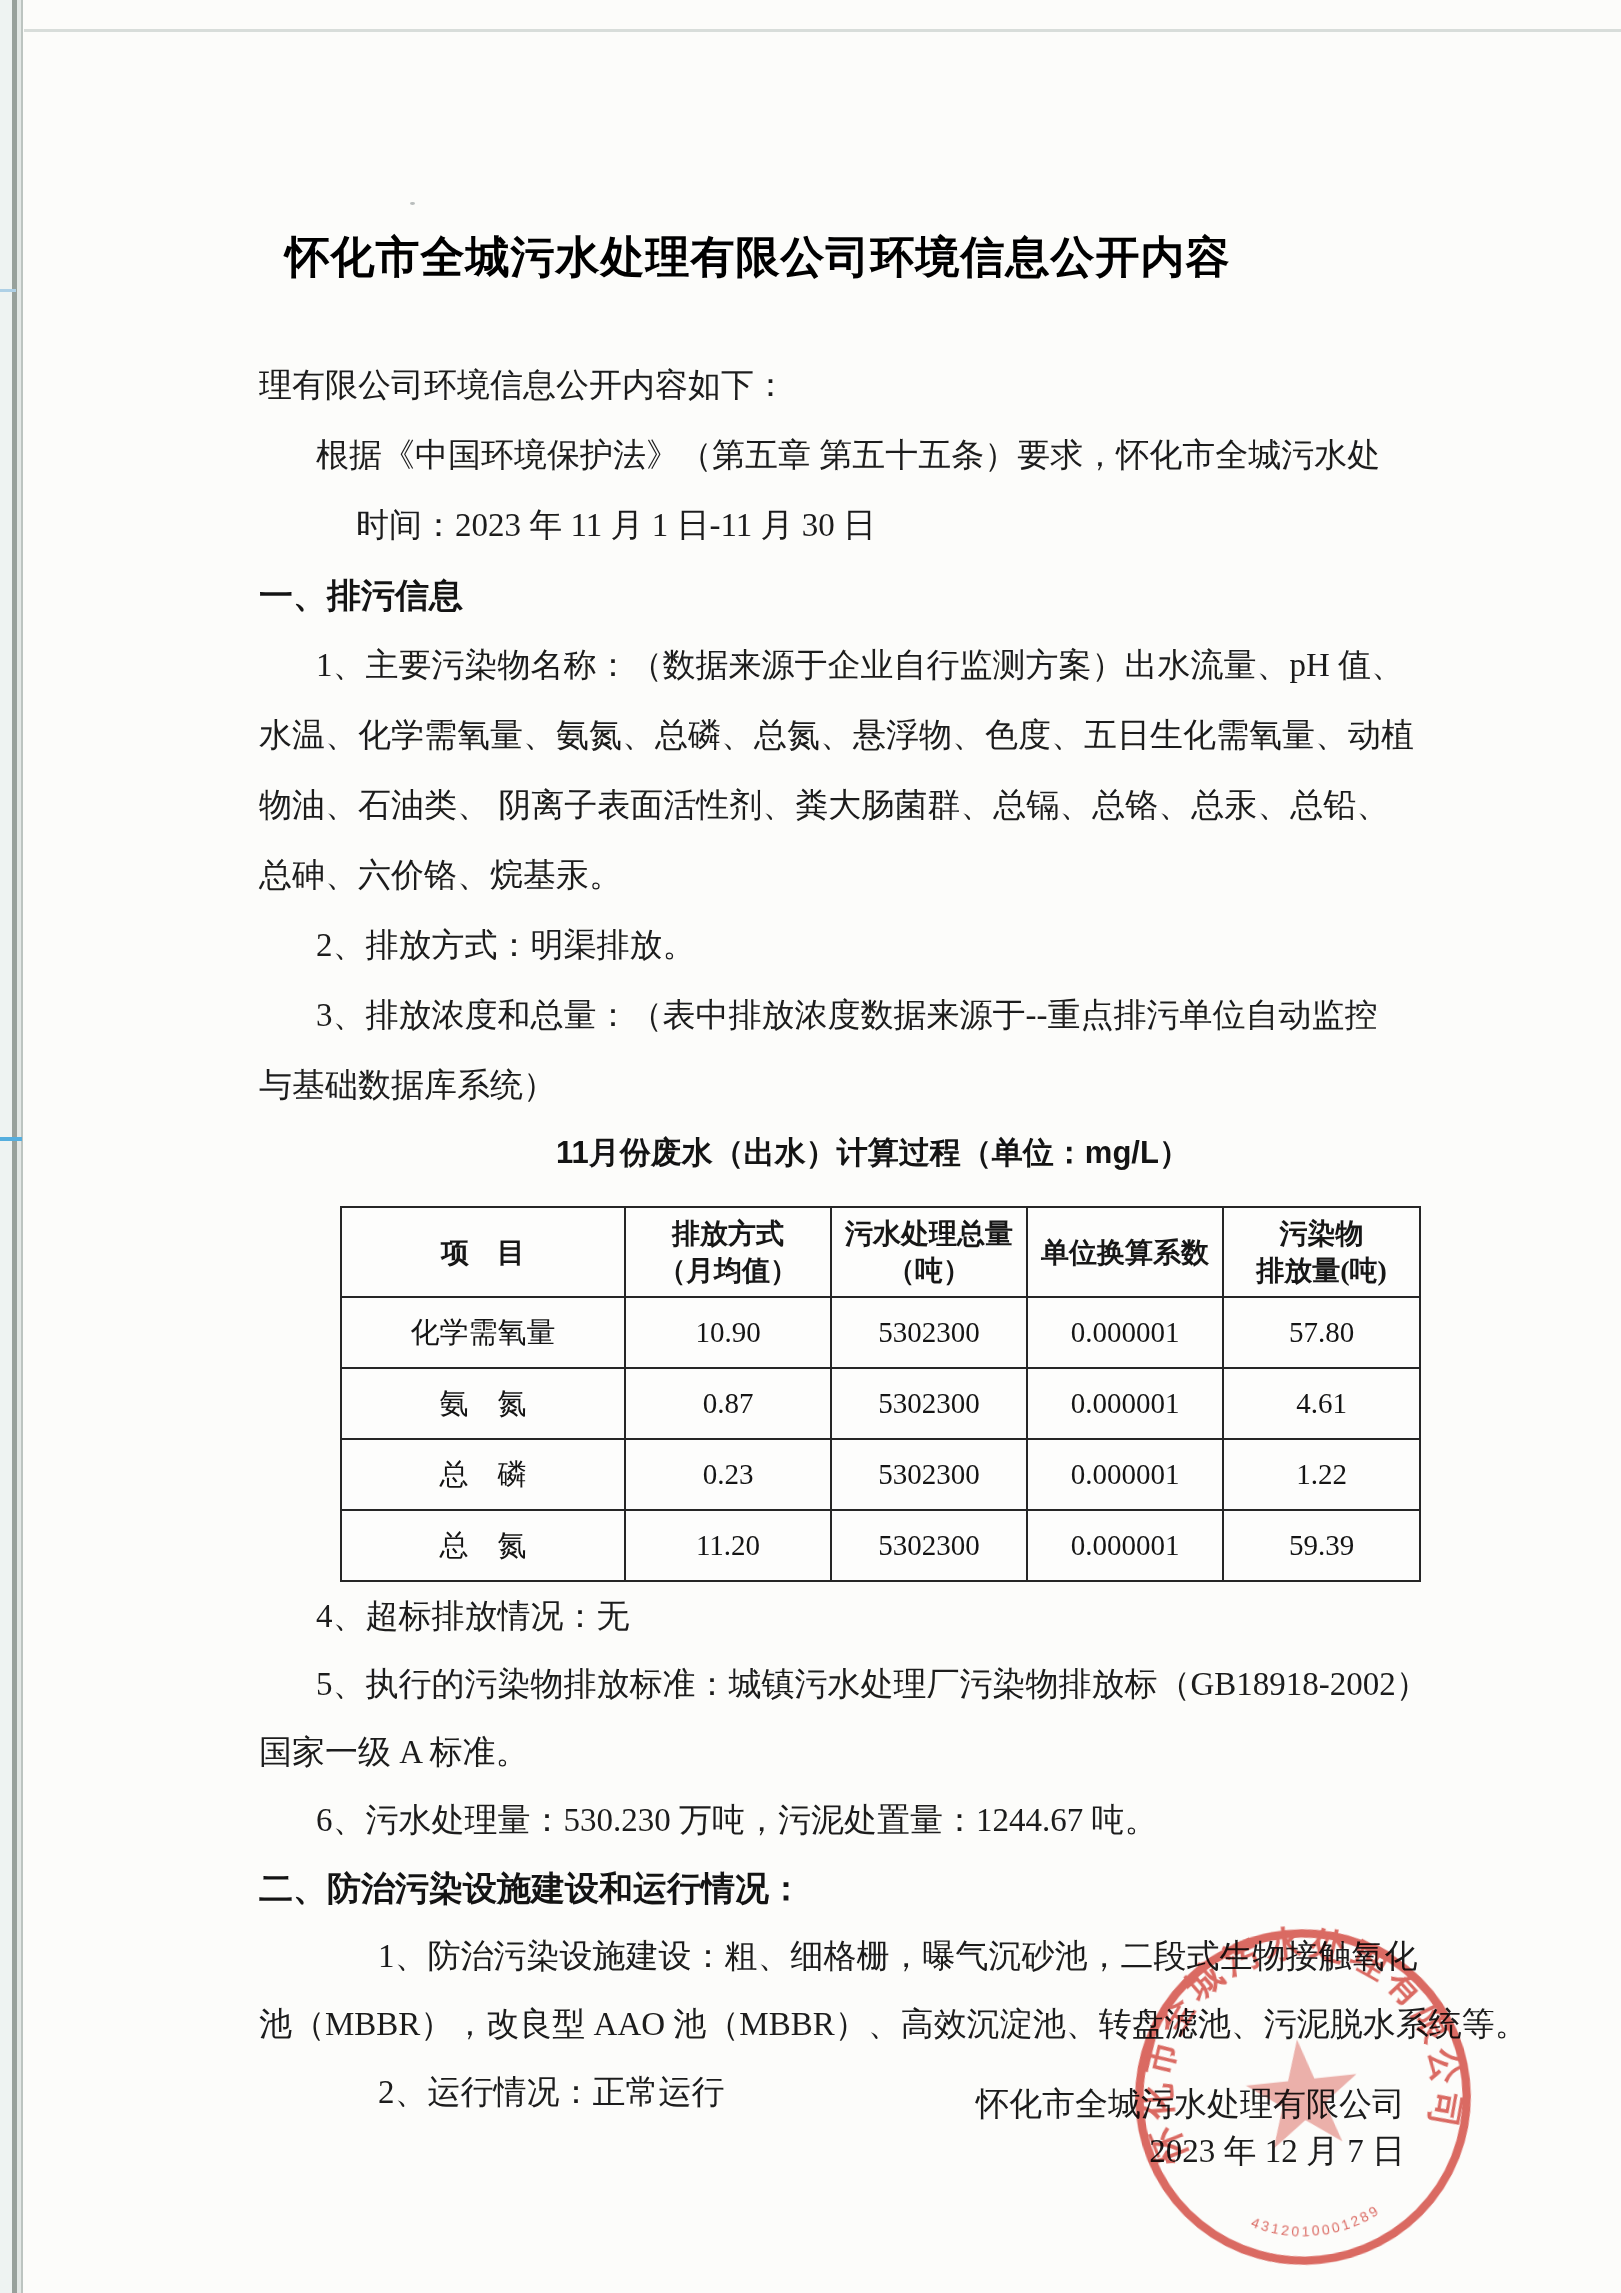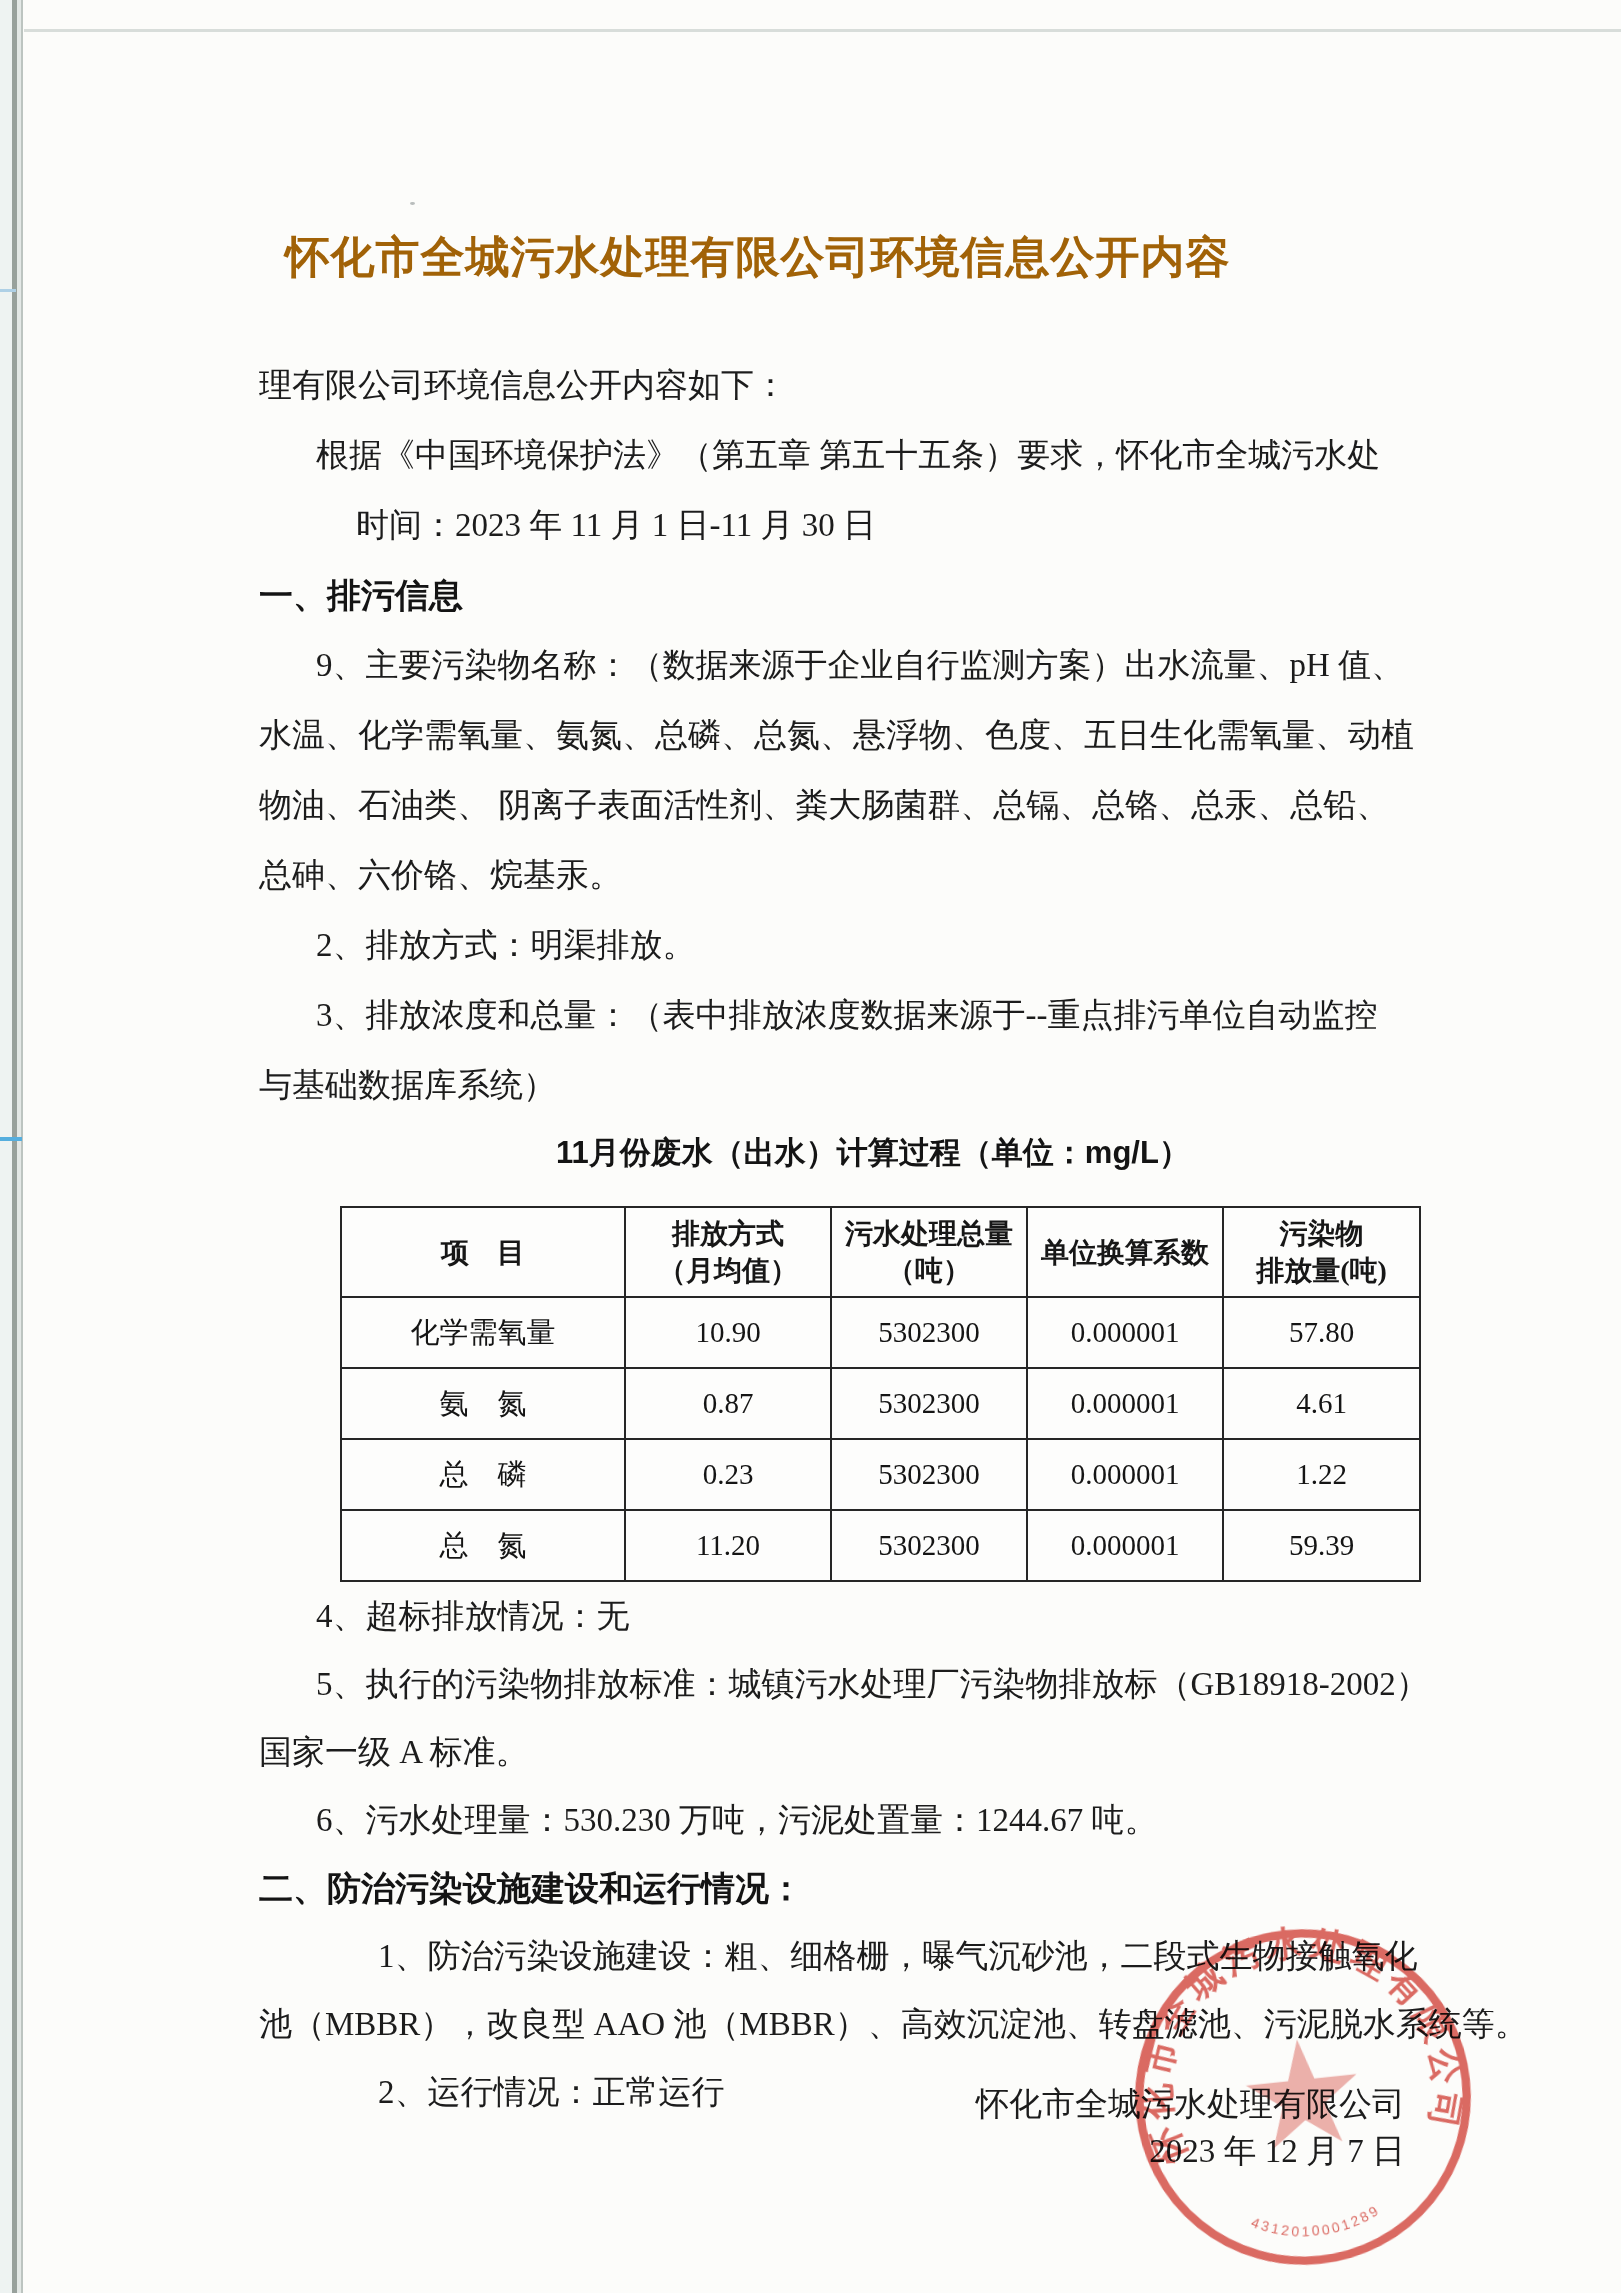--- a/index.html
+++ b/index.html
@@ -26,21 +26,21 @@
   .tick2{position:absolute;left:0;top:289px;width:15.7px;height:2.9px;background:#aed0e6;}
   .speck1{position:absolute;left:410px;top:202px;width:4.9px;height:2.9px;background:#b9bdbc;border-radius:50%;}
   .speck2{position:absolute;left:747px;top:1423px;width:3.9px;height:3.9px;background:#cdd0ce;border-radius:50%;}
 
   
   .content{position:absolute;left:259px;top:0;width:1135px;}
   .doc-title{
     margin:223px 0 0 0;height:67px;line-height:67px;
     font-family:"Liberation Sans","DejaVu Sans",sans-serif;
     font-weight:700;font-size:44px;letter-spacing:1px;
-    text-align:center;padding-right:137px;color:#a16207;
+    text-align:center;padding-right:137px;color:#000000;
     white-space:nowrap;
   }
   .lines{margin-top:60px;}
   .lines-after{margin-top:0;}
   .line{height:70px;line-height:70px;font-size:33px;white-space:nowrap;}
   .lines-after .line{height:68px;line-height:68px;}
   .ind2{padding-left:57px;}
   .ind3{padding-left:97px;}
   .ind4{padding-left:119px;}
   .heading{
@@ -109,21 +109,21 @@
 
   <div class="content">
 
     <h1 class="doc-title">怀化市全城污水处理有限公司环境信息公开内容</h1>
 
     <div class="lines">
       <div class="line">理有限公司环境信息公开内容如下：</div>
       <div class="line ind2">根据《中国环境保护法》（第五章 第五十五条）要求，怀化市全城污水处</div>
       <div class="line ind3">时间：2023 年 11 月 1 日-11 月 30 日</div>
       <div class="line heading">一、排污信息</div>
-      <div class="line ind2">9、主要污染物名称：（数据来源于企业自行监测方案）出水流量、pH 值、</div>
+      <div class="line ind2">1、主要污染物名称：（数据来源于企业自行监测方案）出水流量、pH 值、</div>
       <div class="line">水温、化学需氧量、氨氮、总磷、总氮、悬浮物、色度、五日生化需氧量、动植</div>
       <div class="line">物油、石油类、 阴离子表面活性剂、粪大肠菌群、总镉、总铬、总汞、总铅、</div>
       <div class="line">总砷、六价铬、烷基汞。</div>
       <div class="line ind2">2、排放方式：明渠排放。</div>
       <div class="line ind2">3、排放浓度和总量：（表中排放浓度数据来源于--重点排污单位自动监控</div>
       <div class="line">与基础数据库系统）</div>
     </div>
 
     <div class="table-title">11月份废水（出水）计算过程（单位：mg/L）</div>
 

